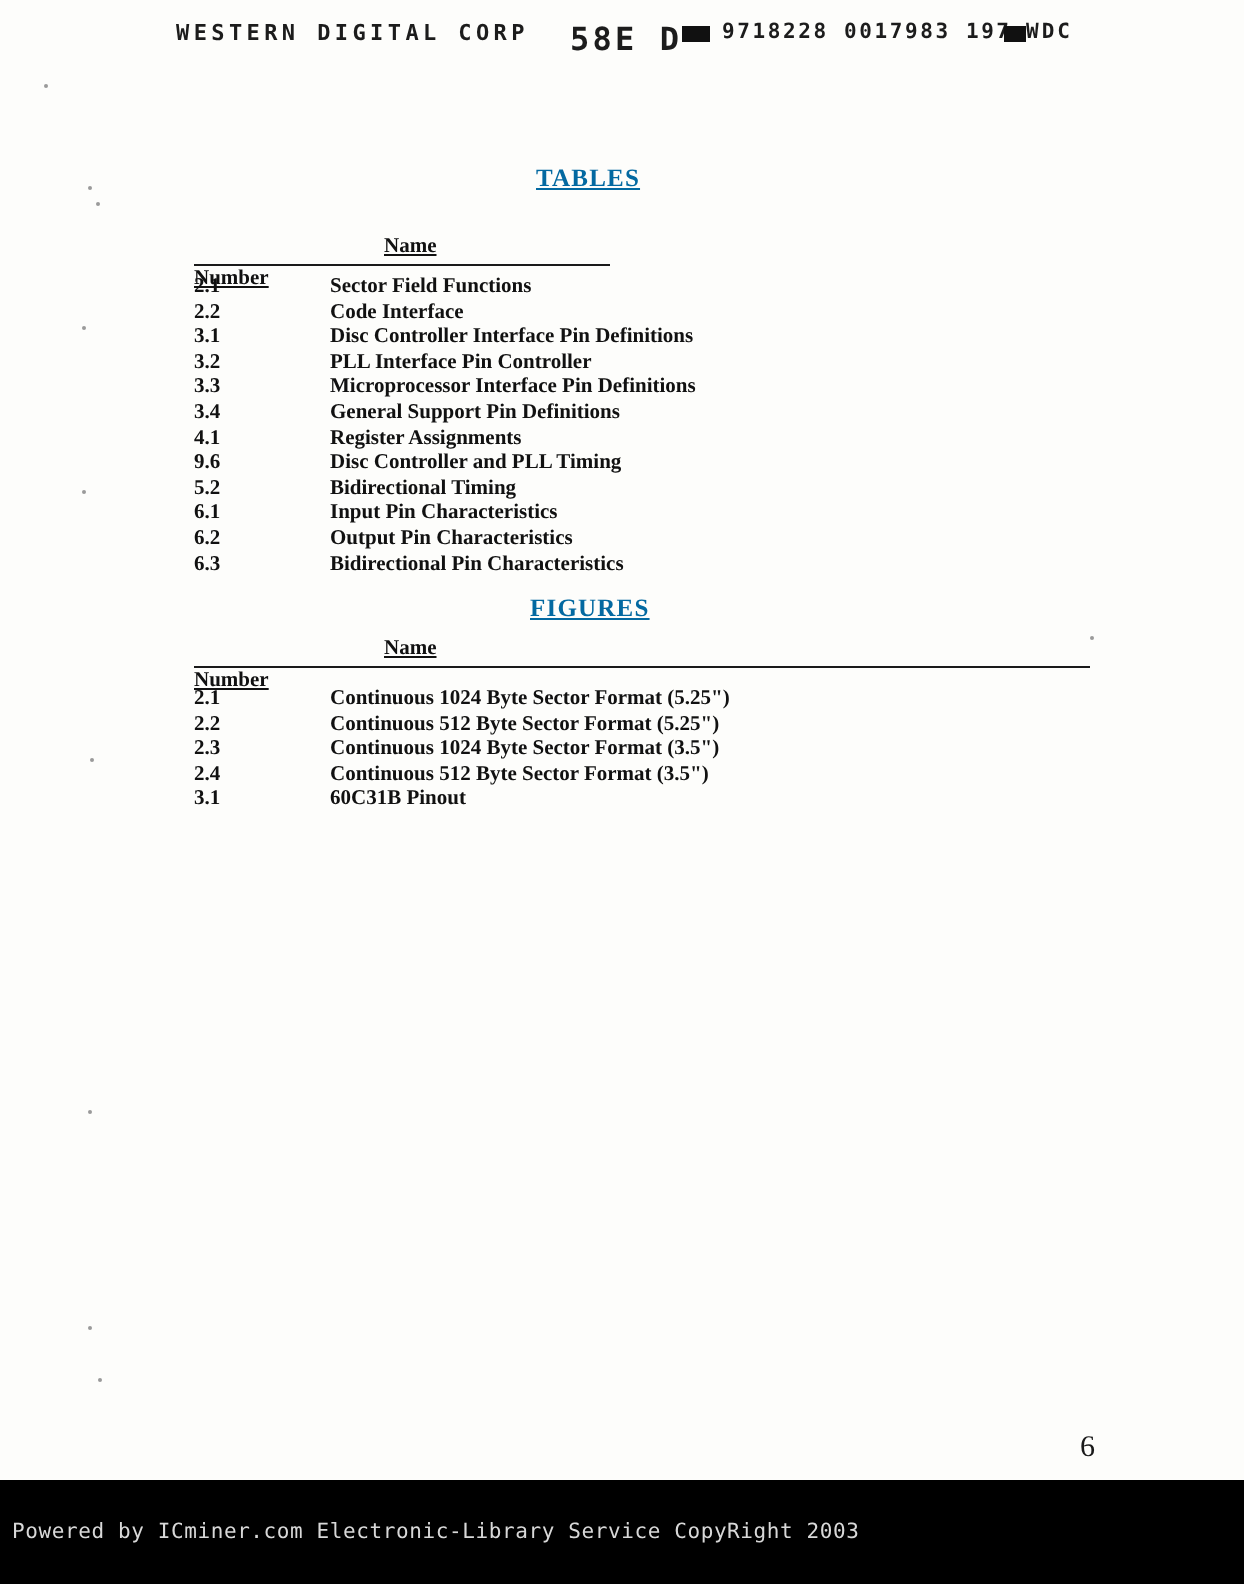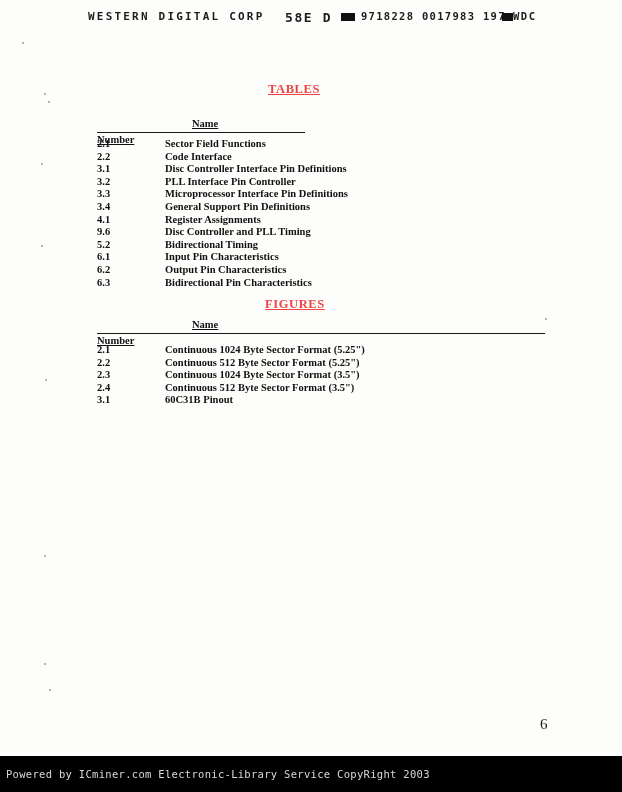--- a/index.html
+++ b/index.html
@@ -25,21 +25,21 @@
     position: absolute;
     left: 0; top: 0;
     width: 622px; height: 752px;
     background: #fdfdfb;
   }
   .footer-bar {
     position: absolute;
     left: 0;
     bottom: 0;
     width: 622px;
-    height: 36px;
+    height: 52px;
     background: #000000;
     color: #d8d8d8;
     font-family: "DejaVu Sans Mono", monospace;
     font-size: 10.5px;
     letter-spacing: 0.3px;
     display: flex;
     align-items: center;
     padding-left: 6px;
     box-sizing: border-box;
   }
@@ -65,21 +65,21 @@
     letter-spacing: 2.2px;
     font-size: 11px;
   }
   .hdr-code {
     position: absolute;
     left: 285px;
     top: 0;
     white-space: nowrap;
     font-weight: bold;
     letter-spacing: 1.6px;
-    font-size: 13px;
+    font-size: 16px;
   }
   .hdr-block1 {
     position: absolute;
     left: 341px;
     top: 3px;
     width: 14px;
     height: 8px;
     background: #111;
   }
   .hdr-numbers {
@@ -110,21 +110,21 @@
   }
 
   
   .section-heading {
     position: absolute;
     font-family: "Liberation Serif", serif;
     font-weight: bold;
     font-size: 12.5px;
     letter-spacing: 0.6px;
     text-decoration: underline;
-    color: #ef4444;
+    color: #0369a1;
   }
   #tables-heading { left: 268px; top: 82px; }
   #figures-heading { left: 265px; top: 297px; }
 
   
   .colhead {
     position: absolute;
     font-family: "Liberation Serif", serif;
     font-weight: bold;
     font-size: 10.5px;

